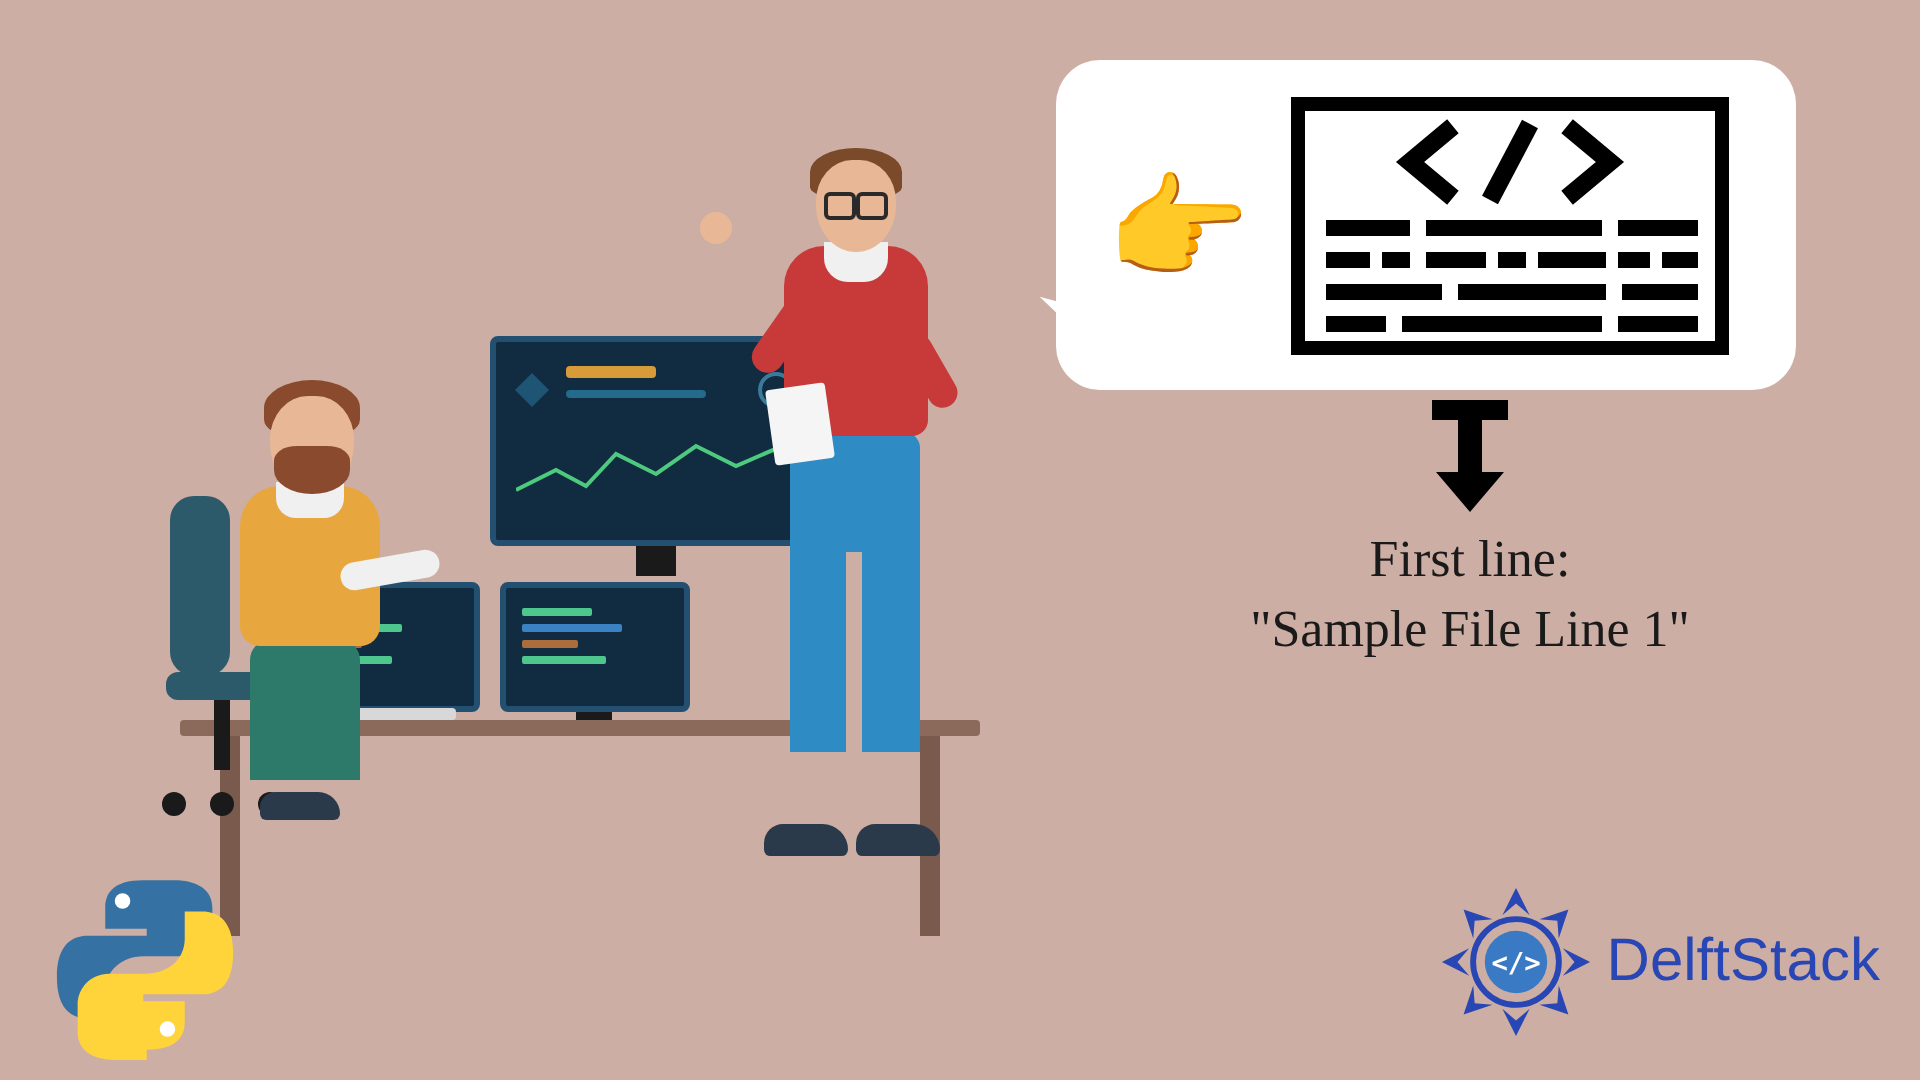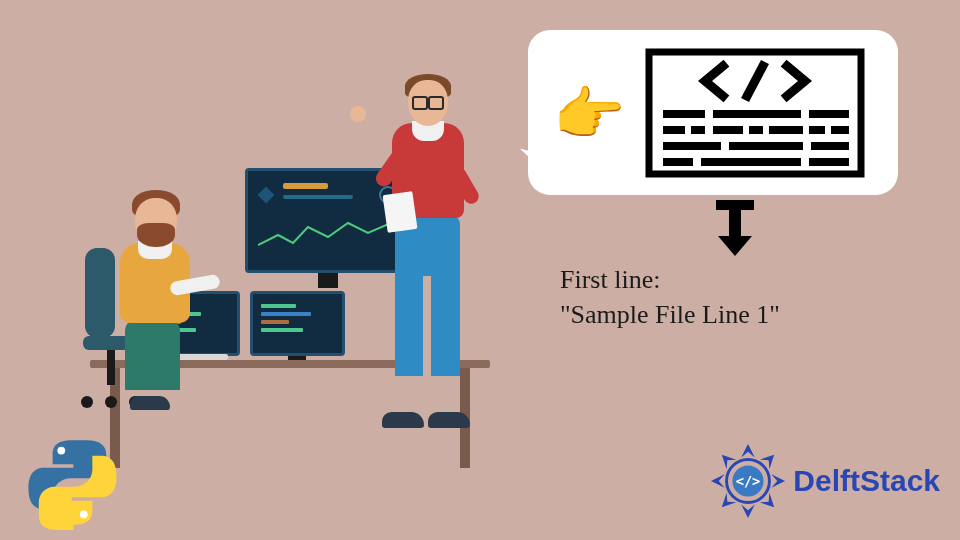--- a/index.html
+++ b/index.html
@@ -435,20 +435,21 @@
       width: 50px;
       height: 58px;
     }
     .arrow-down svg { width: 100%; height: 100%; }
     
     .output {
       position: absolute;
       top: 262px;
       left: 560px;
       width: 350px;
+      text-align: center;
       font-size: 26px;
       color: #1a1a1a;
       line-height: 1.35;
     }
     
     .python-logo {
       position: absolute;
       bottom: 10px;
       left: 25px;
       width: 95px;
@@ -465,21 +466,21 @@
       gap: 6px;
     }
     .delft-icon {
       width: 78px;
       height: 78px;
     }
     .delft-icon svg { width: 100%; height: 100%; }
     .delft-text {
       font-family: Arial, sans-serif;
       font-size: 30px;
-      font-weight: 700;
+      font-weight: 400;
       color: #2846b4;
     }
   </style>
 </head>
 <body>
 
 <div class="illustration">
   <div class="monitor monitor-big">
     <div class="big-diamond"></div>
     <div class="big-title"></div>

